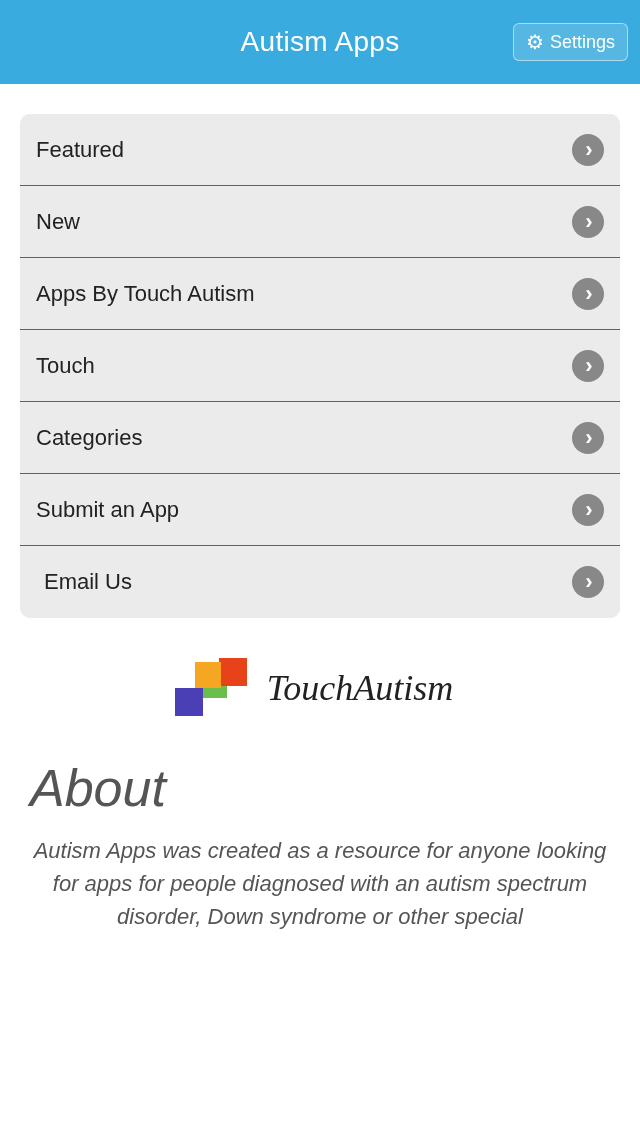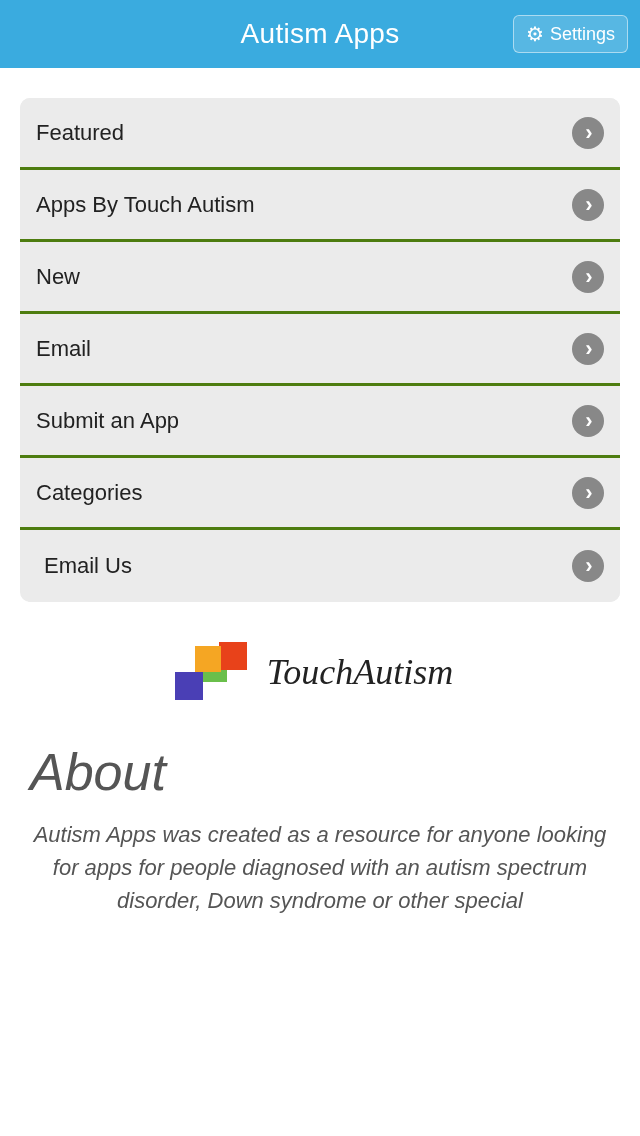--- a/index.html
+++ b/index.html
@@ -8,21 +8,21 @@
       width: 640px;
       min-height: 1136px;
       font-family: -apple-system, 'Helvetica Neue', Arial, sans-serif;
       background: #ffffff;
       overflow-x: hidden;
     }
 
     
     .header {
       background: #3aabdf;
-      height: 68px;
+      height: 84px;
       display: flex;
       align-items: center;
       justify-content: center;
       position: relative;
       padding: 0 16px;
     }
     .header-title {
       color: #ffffff;
       font-size: 28px;
       font-weight: 400;
@@ -62,21 +62,21 @@
       border-radius: 10px;
       overflow: hidden;
     }
     .menu-item {
       display: flex;
       align-items: center;
       justify-content: space-between;
       padding: 0 16px;
       height: 72px;
       background: #ebebeb;
-      border-bottom: 3px solid #4d7c0f;
+      border-bottom: 1px solid #4d7c0f;
       cursor: pointer;
       text-decoration: none;
     }
     .menu-item:last-child {
       border-bottom: none;
       margin-left: 8px;
     }
     .menu-item-label {
       font-size: 22px;
       color: #222222;
@@ -158,41 +158,41 @@
 <div class="content">
 
   <div class="menu-container">
 
     <div class="menu-item">
       <span class="menu-item-label">Featured</span>
       <div class="chevron-icon"></div>
     </div>
 
     <div class="menu-item">
+      <span class="menu-item-label">New</span>
+      <div class="chevron-icon"></div>
+    </div>
+
+    <div class="menu-item">
       <span class="menu-item-label">Apps By Touch Autism</span>
       <div class="chevron-icon"></div>
     </div>
 
     <div class="menu-item">
-      <span class="menu-item-label">New</span>
-      <div class="chevron-icon"></div>
-    </div>
-
-    <div class="menu-item">
-      <span class="menu-item-label">Email</span>
+      <span class="menu-item-label">Touch</span>
+      <div class="chevron-icon"></div>
+    </div>
+
+    <div class="menu-item">
+      <span class="menu-item-label">Categories</span>
       <div class="chevron-icon"></div>
     </div>
 
     <div class="menu-item">
       <span class="menu-item-label">Submit an App</span>
-      <div class="chevron-icon"></div>
-    </div>
-
-    <div class="menu-item">
-      <span class="menu-item-label">Categories</span>
       <div class="chevron-icon"></div>
     </div>
 
     <div class="menu-item">
       <span class="menu-item-label">Email Us</span>
       <div class="chevron-icon"></div>
     </div>
 
   </div>
 

